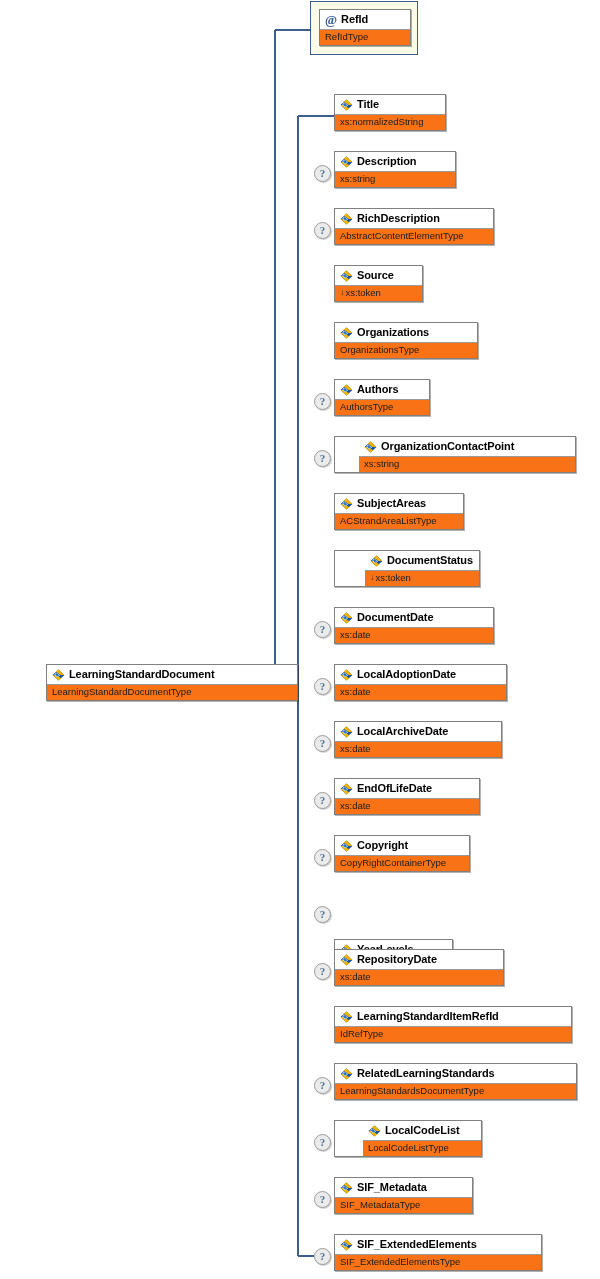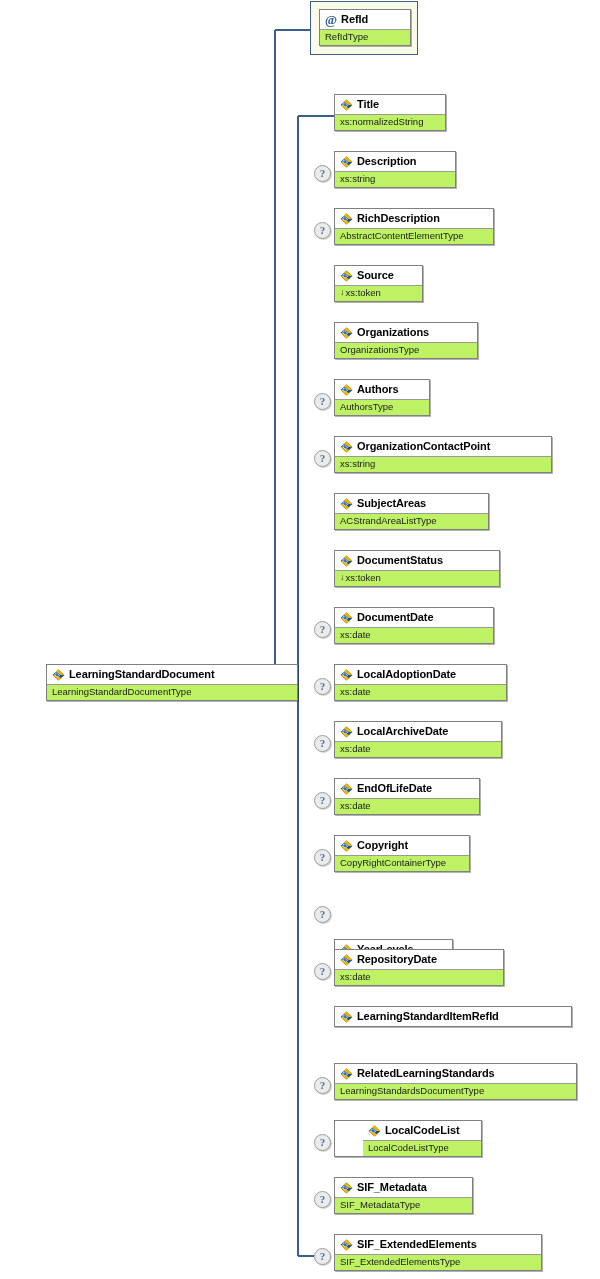--- a/index.html
+++ b/index.html
@@ -48,21 +48,21 @@
     white-space: nowrap;
   }
   .node .nname {
     font-size: 11px;
     font-weight: bold;
     color: #000000;
     letter-spacing: -0.1px;
     line-height: 15px;
   }
   .node .nrow2 {
-    background: #bef264;
+    background: #f97316;
     border-top: 1px solid #9a9a9a;
     padding: 1px 6px 2px 5px;
     font-size: 9.5px;
     color: #1a1a1a;
     line-height: 12px;
     white-space: nowrap;
     display: flex;
     align-items: center;
     gap: 1px;
   }
@@ -249,52 +249,52 @@
             <path d="M4.0,3.4 L8.2,6.3 L5.1,8.3 L2.4,5.6 Z" fill="#ffffff"></path>
             <path d="M4.4,4.0 L7.5,6.3 L5.1,7.7 L3.0,5.6 Z" fill="#2e74c4"></path>
           </svg>
           <span class="nname">Authors</span>
         </div>
         <div class="nrow2">
           <span>AuthorsType</span>
         </div>
       </div>
       <div class="optmark" style="left: 314px; top: 393px;">?</div>
-      <div class="node" style="left: 334px; top: 436px; width: 218px;">
+      <div class="node" style="left: 334px; top: 436px; width: 242px; padding-left: 24px;">
         <div class="nrow1">
           <svg class="elem-icon" viewBox="0 0 13 12">
             <path d="M6.5,0.6 L12.4,6.0 L6.5,11.4 L0.6,6.0 Z" fill="#14509b"></path>
             <path d="M6.5,0.6 L12.4,6.0 L8.6,6.0 L3.6,2.4 Z" fill="#f0b400"></path>
             <path d="M0.6,6.0 L4.4,6.0 L9.4,9.6 L6.5,11.4 Z" fill="#f0b400"></path>
             <path d="M4.0,3.4 L8.2,6.3 L5.1,8.3 L2.4,5.6 Z" fill="#ffffff"></path>
             <path d="M4.4,4.0 L7.5,6.3 L5.1,7.7 L3.0,5.6 Z" fill="#2e74c4"></path>
           </svg>
           <span class="nname">OrganizationContactPoint</span>
         </div>
         <div class="nrow2">
           <span>xs:string</span>
         </div>
       </div>
       <div class="optmark" style="left: 314px; top: 450px;">?</div>
-      <div class="node" style="left: 334px; top: 493px; width: 155px;">
+      <div class="node" style="left: 334px; top: 493px; width: 130px;">
         <div class="nrow1">
           <svg class="elem-icon" viewBox="0 0 13 12">
             <path d="M6.5,0.6 L12.4,6.0 L6.5,11.4 L0.6,6.0 Z" fill="#14509b"></path>
             <path d="M6.5,0.6 L12.4,6.0 L8.6,6.0 L3.6,2.4 Z" fill="#f0b400"></path>
             <path d="M0.6,6.0 L4.4,6.0 L9.4,9.6 L6.5,11.4 Z" fill="#f0b400"></path>
             <path d="M4.0,3.4 L8.2,6.3 L5.1,8.3 L2.4,5.6 Z" fill="#ffffff"></path>
             <path d="M4.4,4.0 L7.5,6.3 L5.1,7.7 L3.0,5.6 Z" fill="#2e74c4"></path>
           </svg>
           <span class="nname">SubjectAreas</span>
         </div>
         <div class="nrow2">
           <span>ACStrandAreaListType</span>
         </div>
       </div>
-      <div class="node" style="left: 334px; top: 550px; width: 166px;">
+      <div class="node" style="left: 334px; top: 550px; width: 146px; padding-left: 30px;">
         <div class="nrow1">
           <svg class="elem-icon" viewBox="0 0 13 12">
             <path d="M6.5,0.6 L12.4,6.0 L6.5,11.4 L0.6,6.0 Z" fill="#14509b"></path>
             <path d="M6.5,0.6 L12.4,6.0 L8.6,6.0 L3.6,2.4 Z" fill="#f0b400"></path>
             <path d="M0.6,6.0 L4.4,6.0 L9.4,9.6 L6.5,11.4 Z" fill="#f0b400"></path>
             <path d="M4.0,3.4 L8.2,6.3 L5.1,8.3 L2.4,5.6 Z" fill="#ffffff"></path>
             <path d="M4.4,4.0 L7.5,6.3 L5.1,7.7 L3.0,5.6 Z" fill="#2e74c4"></path>
           </svg>
           <span class="nname">DocumentStatus</span>
         </div>
@@ -419,20 +419,23 @@
         <div class="nrow1">
           <svg class="elem-icon" viewBox="0 0 13 12">
             <path d="M6.5,0.6 L12.4,6.0 L6.5,11.4 L0.6,6.0 Z" fill="#14509b"></path>
             <path d="M6.5,0.6 L12.4,6.0 L8.6,6.0 L3.6,2.4 Z" fill="#f0b400"></path>
             <path d="M0.6,6.0 L4.4,6.0 L9.4,9.6 L6.5,11.4 Z" fill="#f0b400"></path>
             <path d="M4.0,3.4 L8.2,6.3 L5.1,8.3 L2.4,5.6 Z" fill="#ffffff"></path>
             <path d="M4.4,4.0 L7.5,6.3 L5.1,7.7 L3.0,5.6 Z" fill="#2e74c4"></path>
           </svg>
           <span class="nname">LearningStandardItemRefId</span>
         </div>
+        <div class="nrow2">
+          <span>IdRefType</span>
+        </div>
       </div>
       <div class="node" style="left: 334px; top: 1063px; width: 243px;">
         <div class="nrow1">
           <svg class="elem-icon" viewBox="0 0 13 12">
             <path d="M6.5,0.6 L12.4,6.0 L6.5,11.4 L0.6,6.0 Z" fill="#14509b"></path>
             <path d="M6.5,0.6 L12.4,6.0 L8.6,6.0 L3.6,2.4 Z" fill="#f0b400"></path>
             <path d="M0.6,6.0 L4.4,6.0 L9.4,9.6 L6.5,11.4 Z" fill="#f0b400"></path>
             <path d="M4.0,3.4 L8.2,6.3 L5.1,8.3 L2.4,5.6 Z" fill="#ffffff"></path>
             <path d="M4.4,4.0 L7.5,6.3 L5.1,7.7 L3.0,5.6 Z" fill="#2e74c4"></path>
           </svg>

